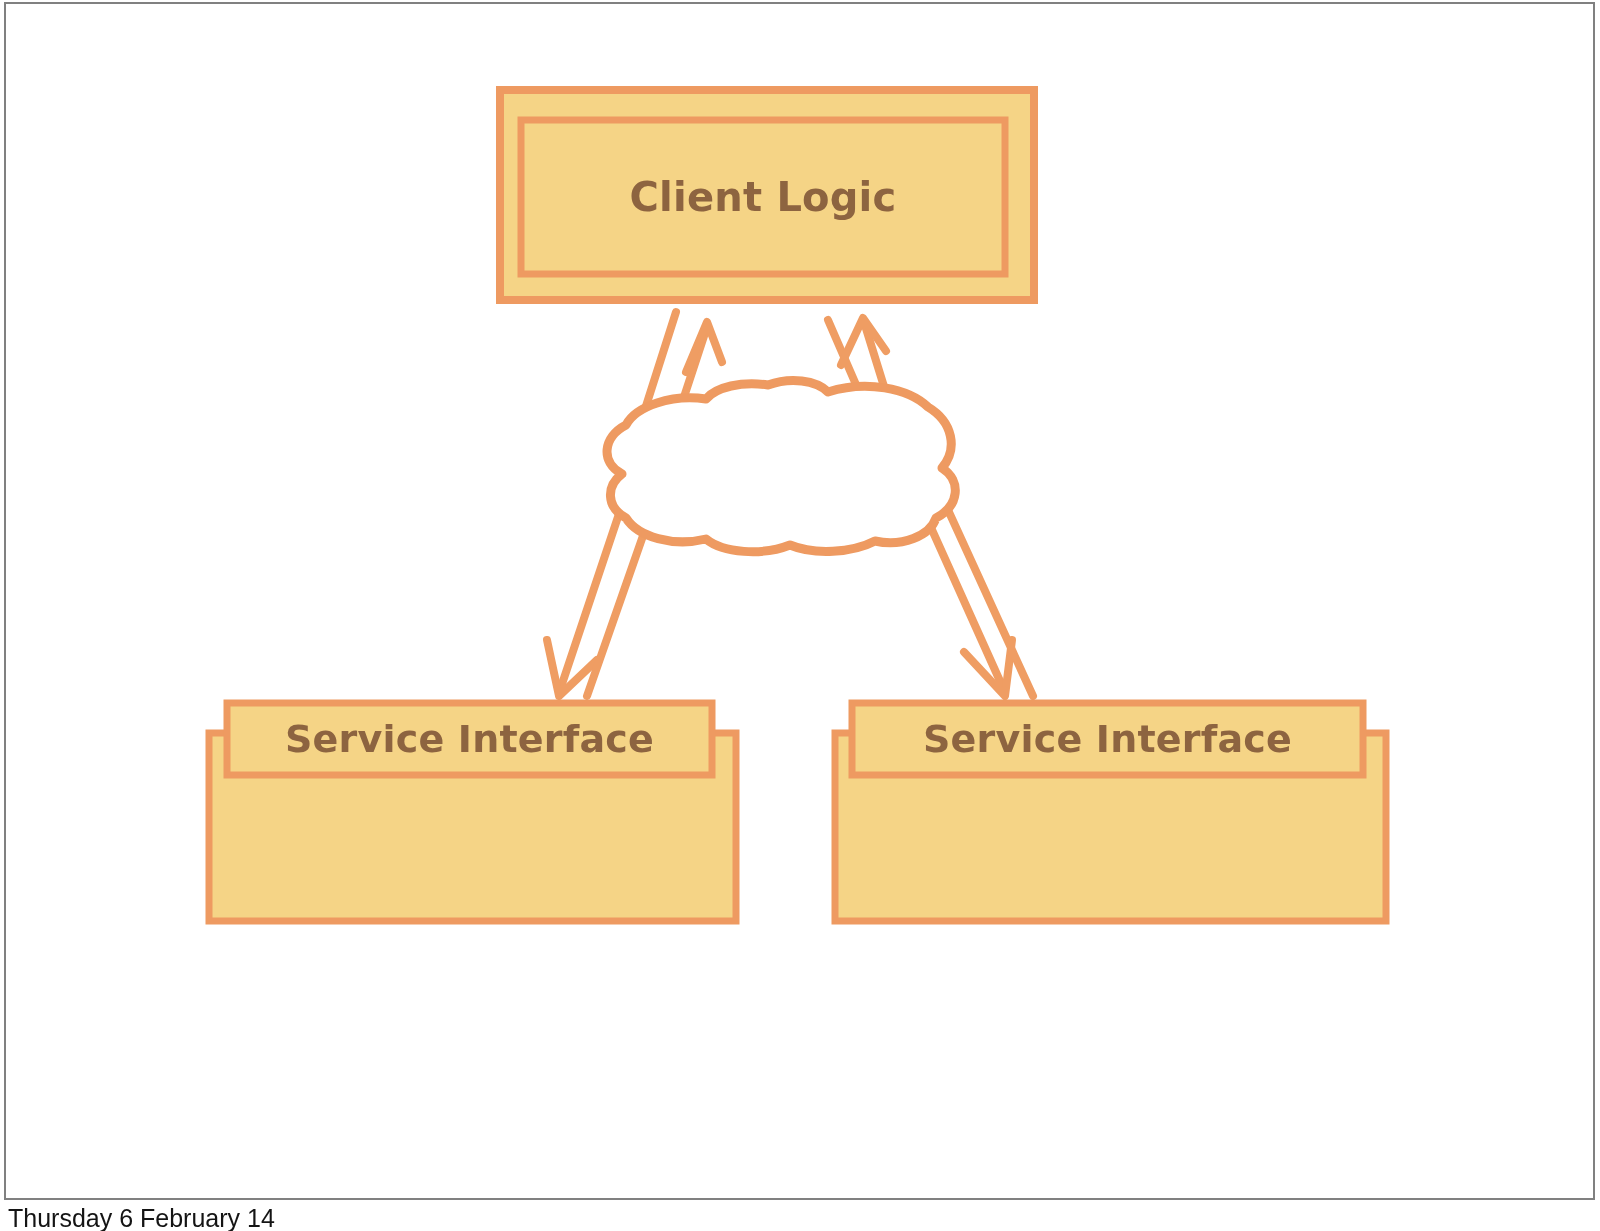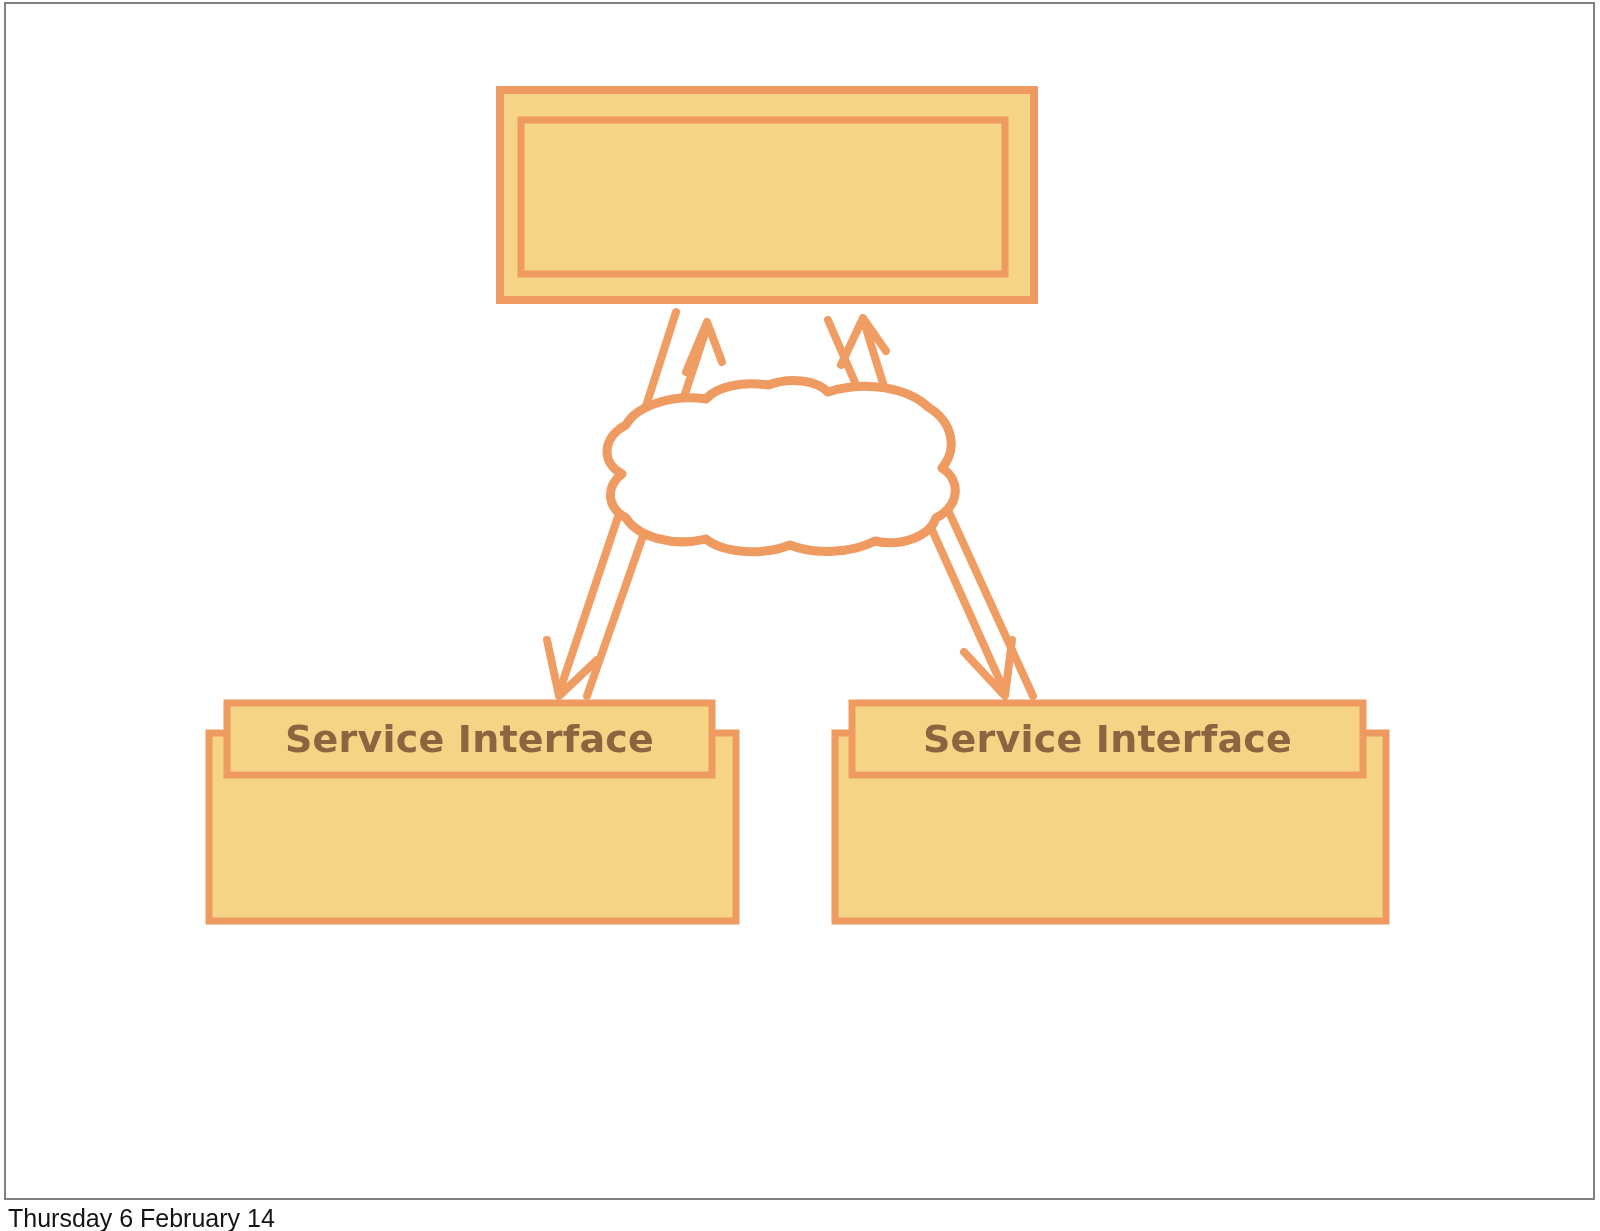--- a/index.html
+++ b/index.html
@@ -140,20 +140,21 @@
       <rect x="227" y="703" width="485" height="72" fill="#f5d486" stroke="#ee9a61" stroke-width="7"></rect>
     </g>
 
     <g>
       <rect x="835" y="733" width="551" height="188" fill="#f5d486" stroke="#ee9a61" stroke-width="7"></rect>
       <rect x="852" y="703" width="511" height="72" fill="#f5d486" stroke="#ee9a61" stroke-width="7"></rect>
     </g>
 
   </svg>
 
+  <div class="node-label" id="client-logic-label">Client Logic</div>
 
   <div class="node-label" id="service-left-label">Service Interface</div>
 
   <div class="node-label" id="service-right-label">Service Interface</div>
 
   <div id="footer-date">Thursday 6 February 14</div>
 
 </div>
 
 </body></html>

